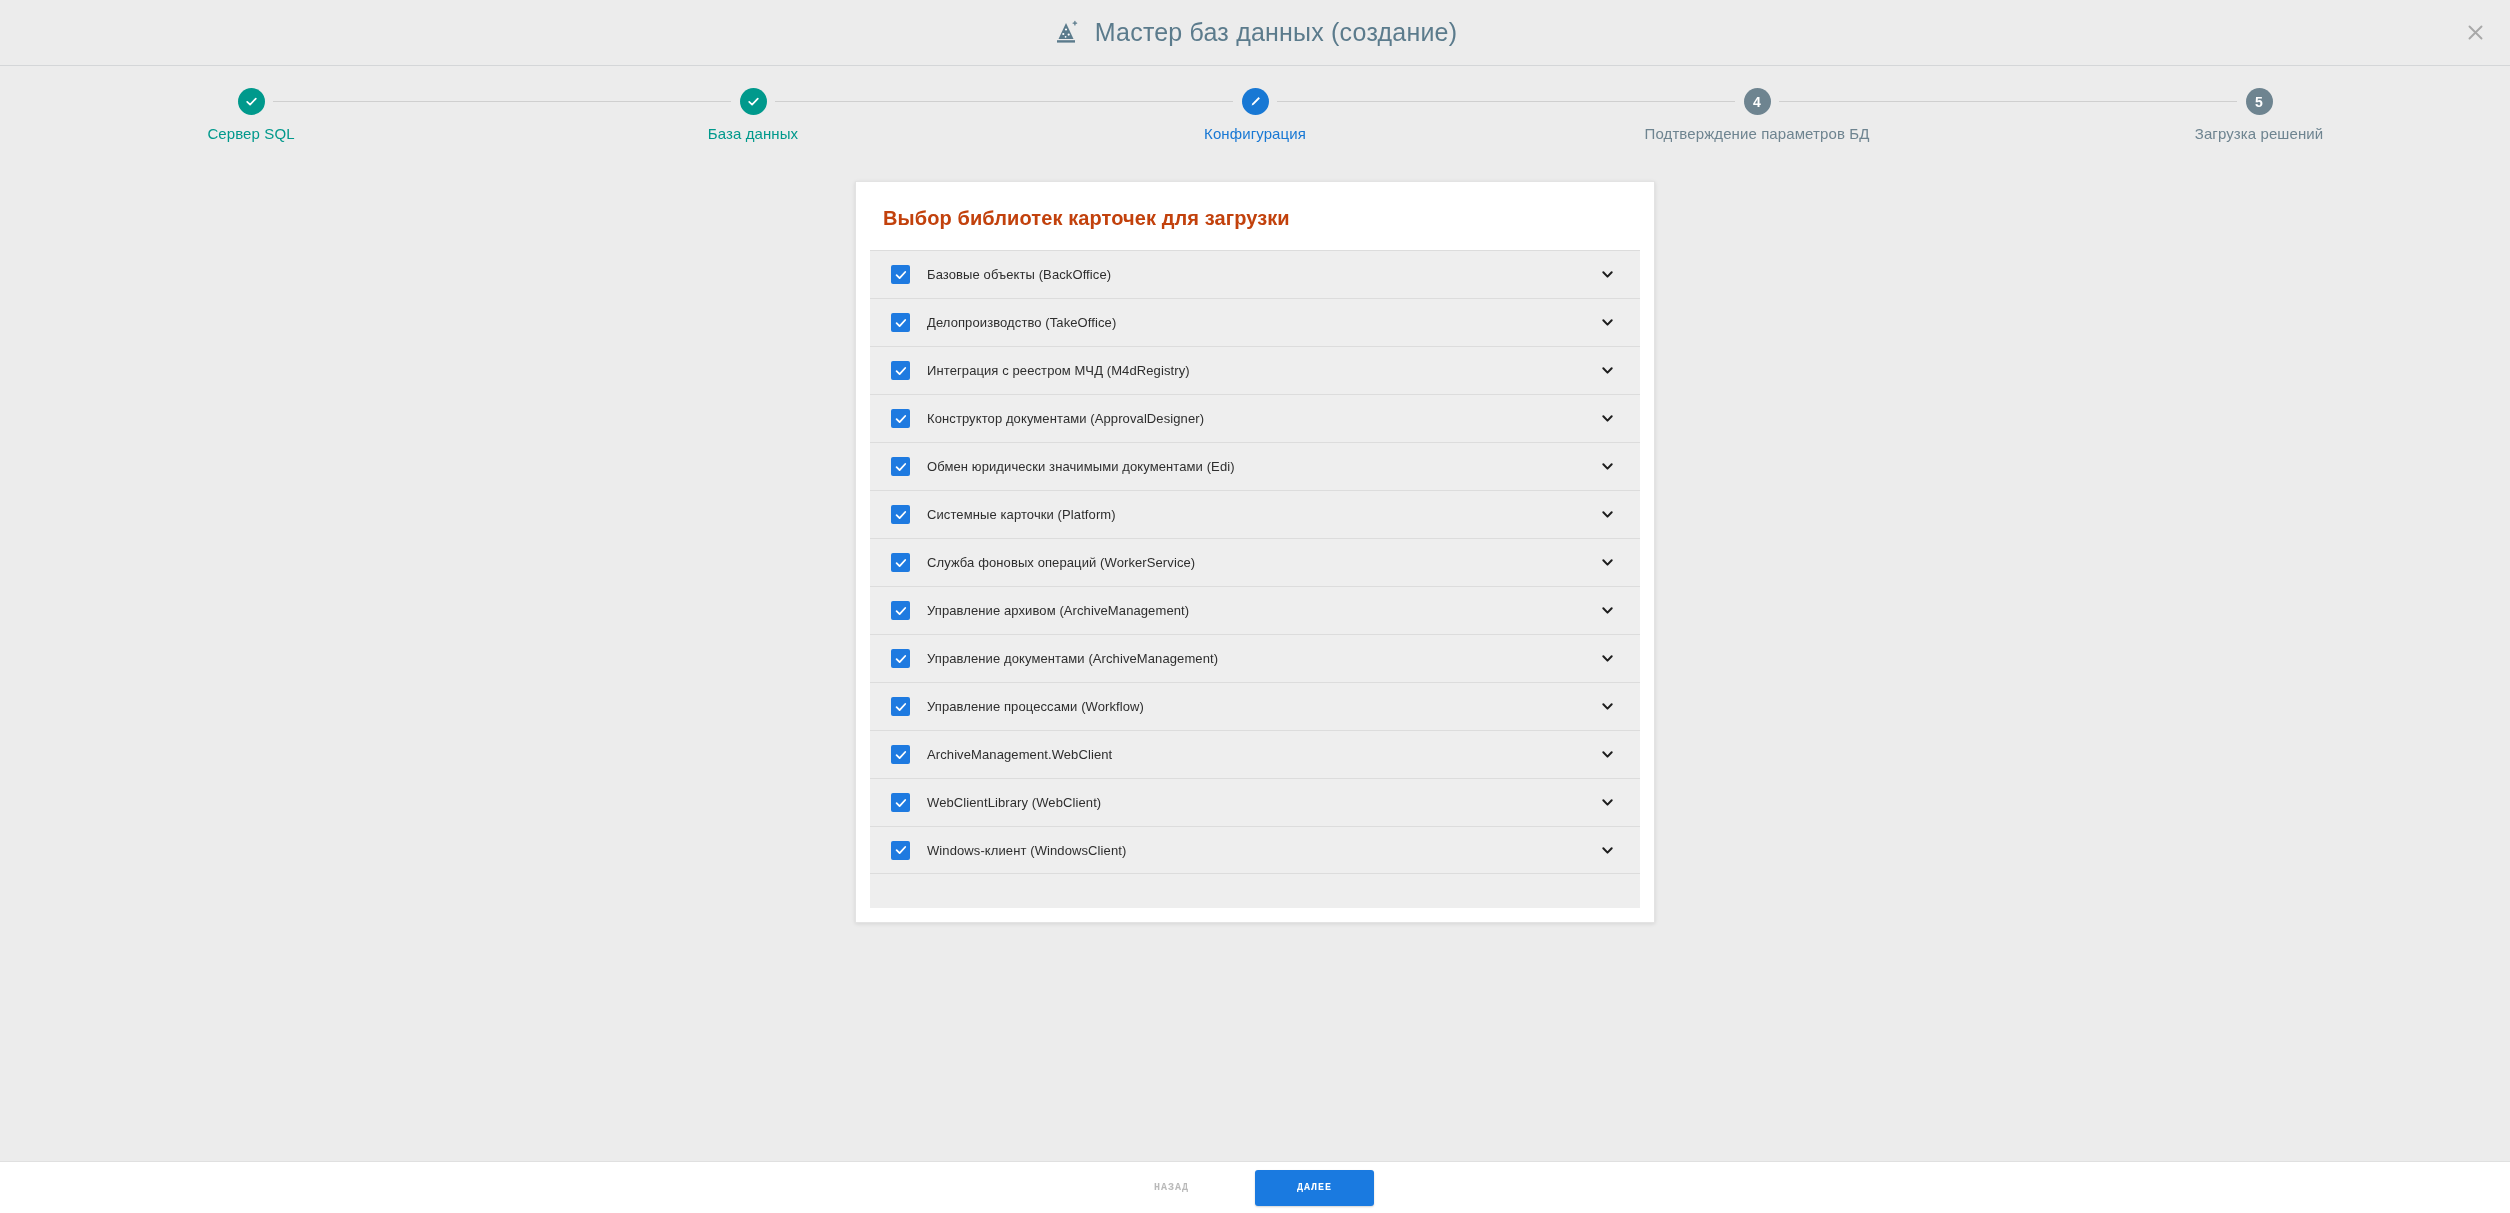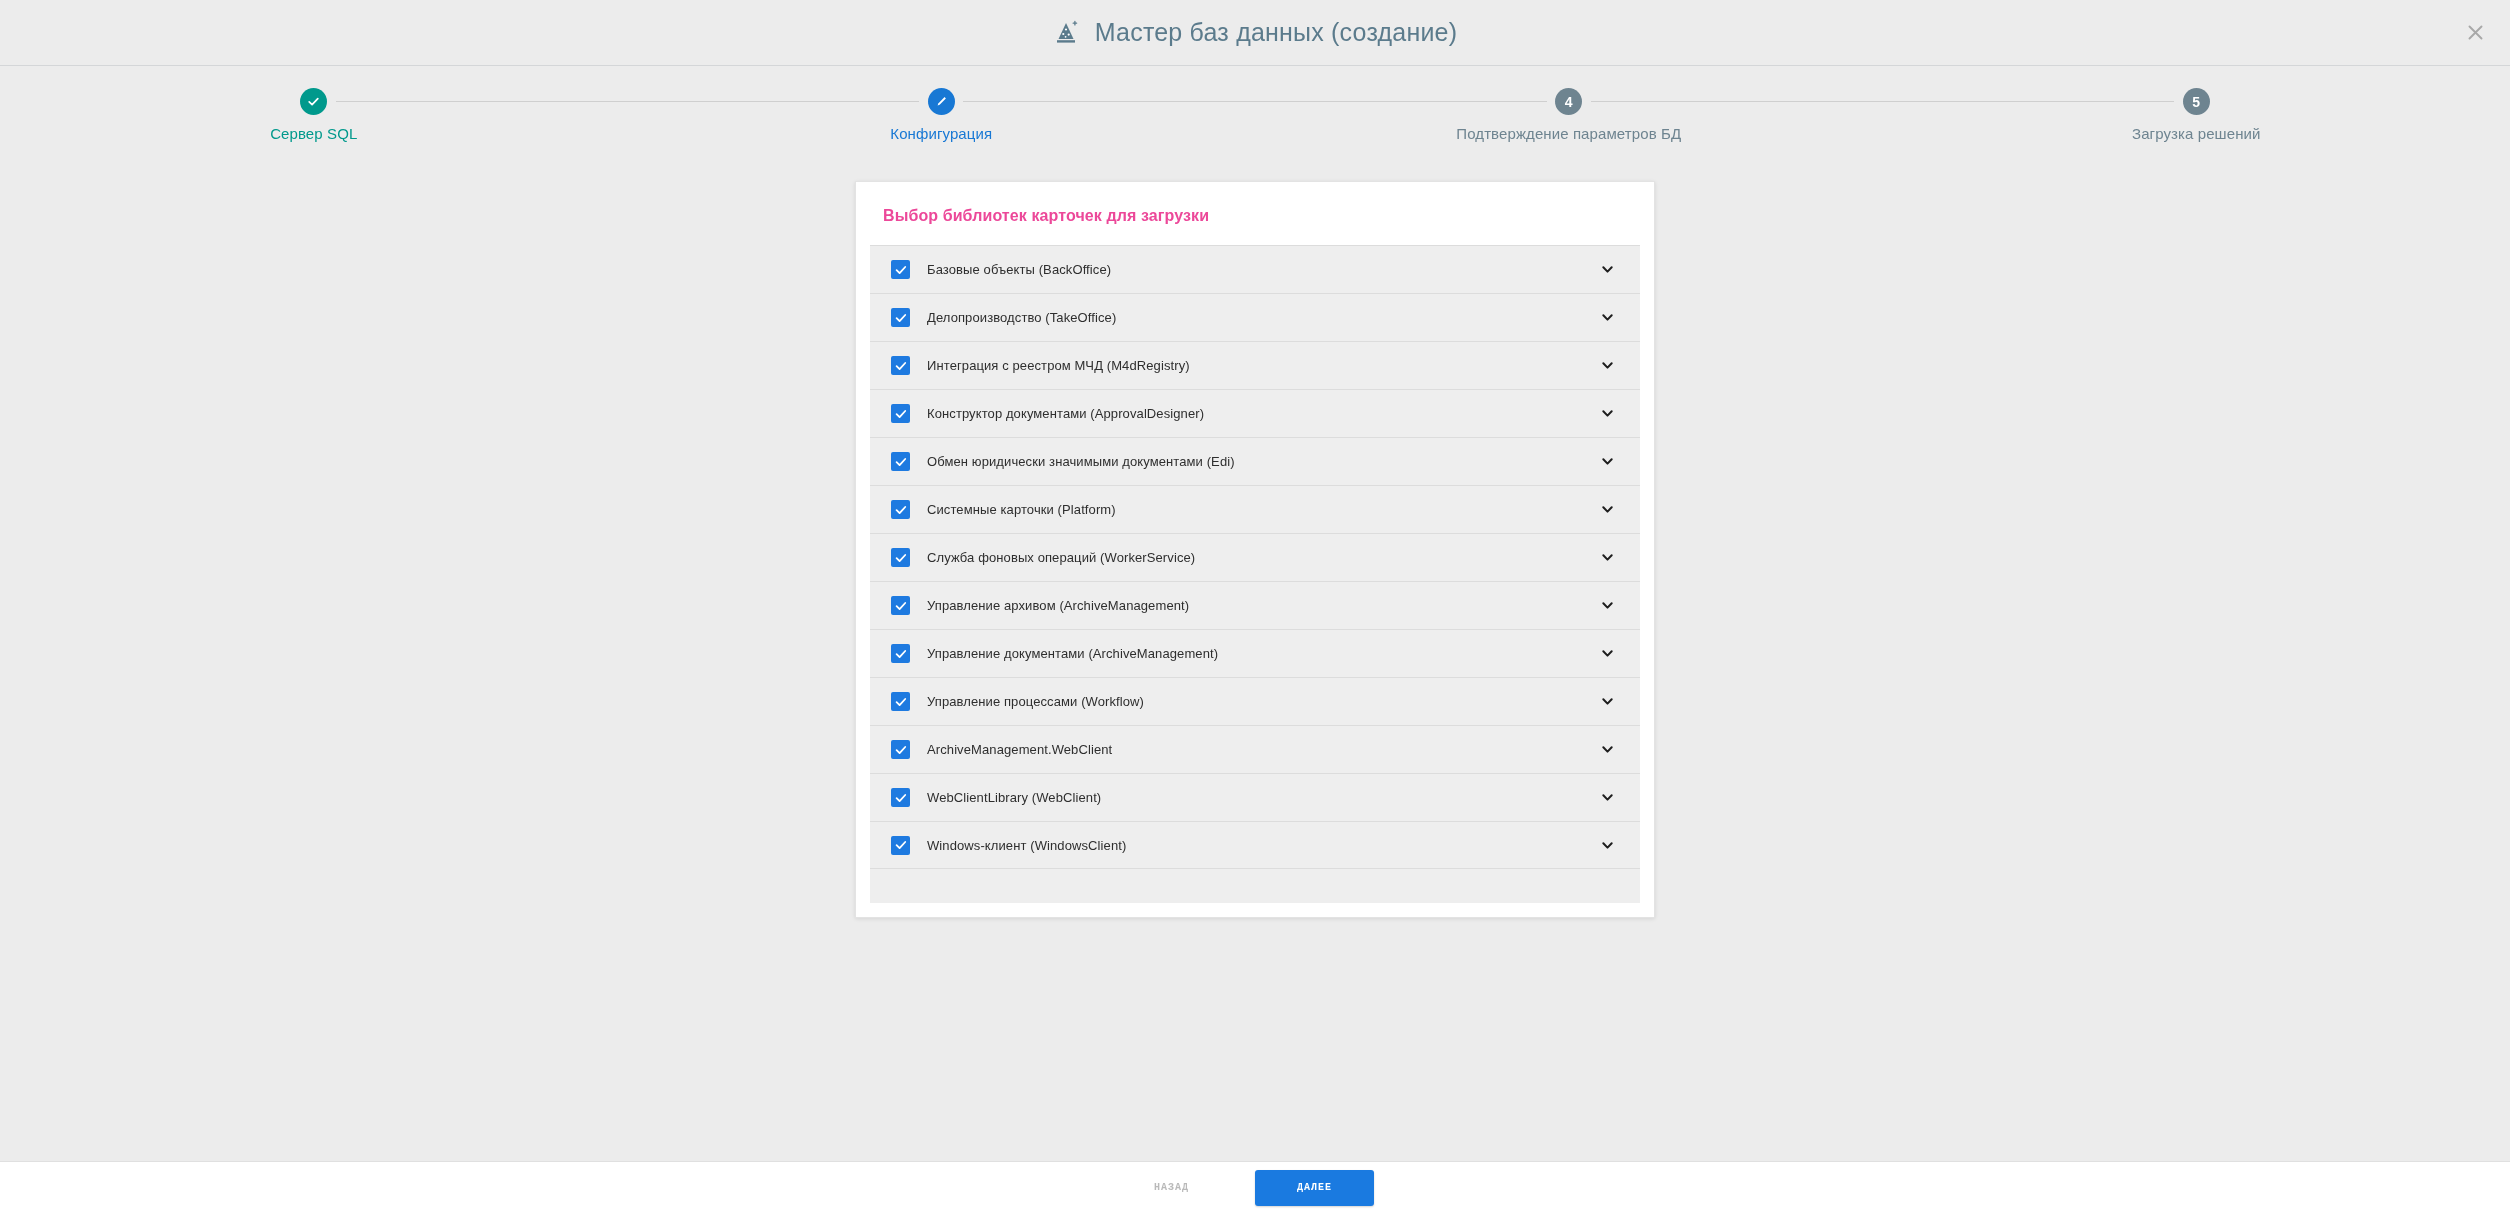--- a/index.html
+++ b/index.html
@@ -160,23 +160,23 @@
     left: 855px;
     top: 3px;
     width: 800px;
     background: #ffffff;
     border: 1px solid #e3e3e3;
     box-shadow: 0 1px 4px rgba(0,0,0,0.10);
     padding: 14px;
   }
 
   .card-title {
-    font-size: 16px;
+    font-size: 20px;
     font-weight: 700;
-    color: #ec4899;
+    color: #c2410c;
     padding: 11px 13px 20px 13px;
     letter-spacing: 0.1px;
   }
 
   .lib-list {
     list-style: none;
   }
 
   .lib-row {
     display: flex;
@@ -302,20 +302,29 @@
       <div class="step">
         <div class="connector"></div>
         <div class="step-circle done">
           <svg width="15" height="15" viewBox="0 0 15 15" aria-hidden="true">
             <path d="M3.2 7.8 L6.1 10.6 L11.8 4.6" fill="none" stroke="#ffffff" stroke-width="1.7" stroke-linecap="round" stroke-linejoin="round"></path>
           </svg>
         </div>
         <div class="step-label done">Сервер SQL</div>
       </div>
 
+      <div class="step">
+        <div class="connector"></div>
+        <div class="step-circle done">
+          <svg width="15" height="15" viewBox="0 0 15 15" aria-hidden="true">
+            <path d="M3.2 7.8 L6.1 10.6 L11.8 4.6" fill="none" stroke="#ffffff" stroke-width="1.7" stroke-linecap="round" stroke-linejoin="round"></path>
+          </svg>
+        </div>
+        <div class="step-label done">База данных</div>
+      </div>
 
       <div class="step">
         <div class="connector"></div>
         <div class="step-circle active">
           <svg width="15" height="15" viewBox="0 0 15 15" aria-hidden="true">
             <path d="M10.6 3.1 L11.9 4.4 L5.6 10.7 L3.6 11.4 L4.3 9.4 Z" fill="#ffffff"></path>
           </svg>
         </div>
         <div class="step-label active">Конфигурация</div>
       </div>

